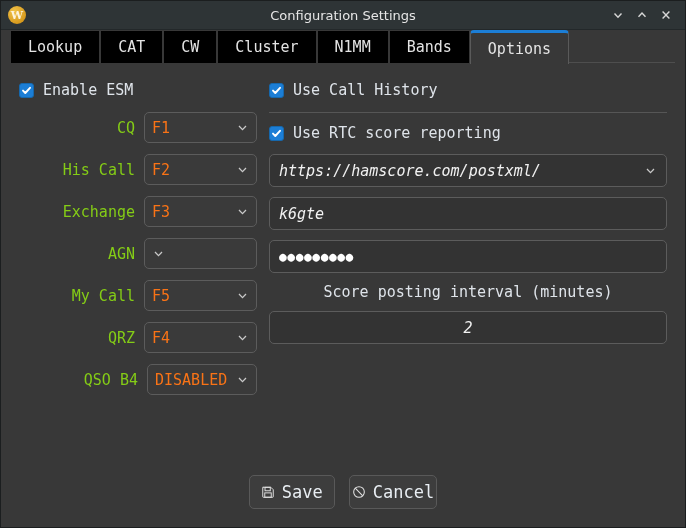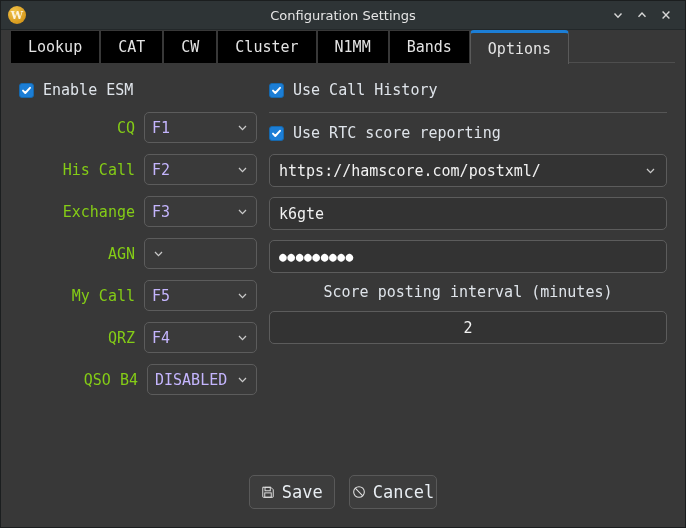--- a/index.html
+++ b/index.html
@@ -178,21 +178,21 @@
     border: 1px solid #5c5c5c;
     border-radius: 5px;
     display: flex;
     align-items: center;
     padding: 0 7px;
     flex-shrink: 0;
   }
   .select.wide { width: 110px; }
   .select-value {
     font-size: 15px;
-    color: #c4b5fd;
+    color: #f97316;
     flex: 1;
     white-space: nowrap;
     overflow: hidden;
   }
   .chev { color: #c9c9c9; flex-shrink: 0; display: flex; }
   .chev svg { display: block; }
 
   
   .divider {
     height: 1px;
@@ -202,20 +202,21 @@
   .input {
     height: 33px;
     width: 100%;
     background: #333333;
     border: 1px solid #5c5c5c;
     border-radius: 5px;
     display: flex;
     align-items: center;
     padding: 12px 9px;
     margin-top: 10px;
+    font-style: italic;
   }
   .input-value {
     font-size: 15px;
     color: #f2f2f2;
     flex: 1;
     white-space: nowrap;
     overflow: hidden;
   }
   .input-value.center { text-align: center; }
   .pw-dots {

